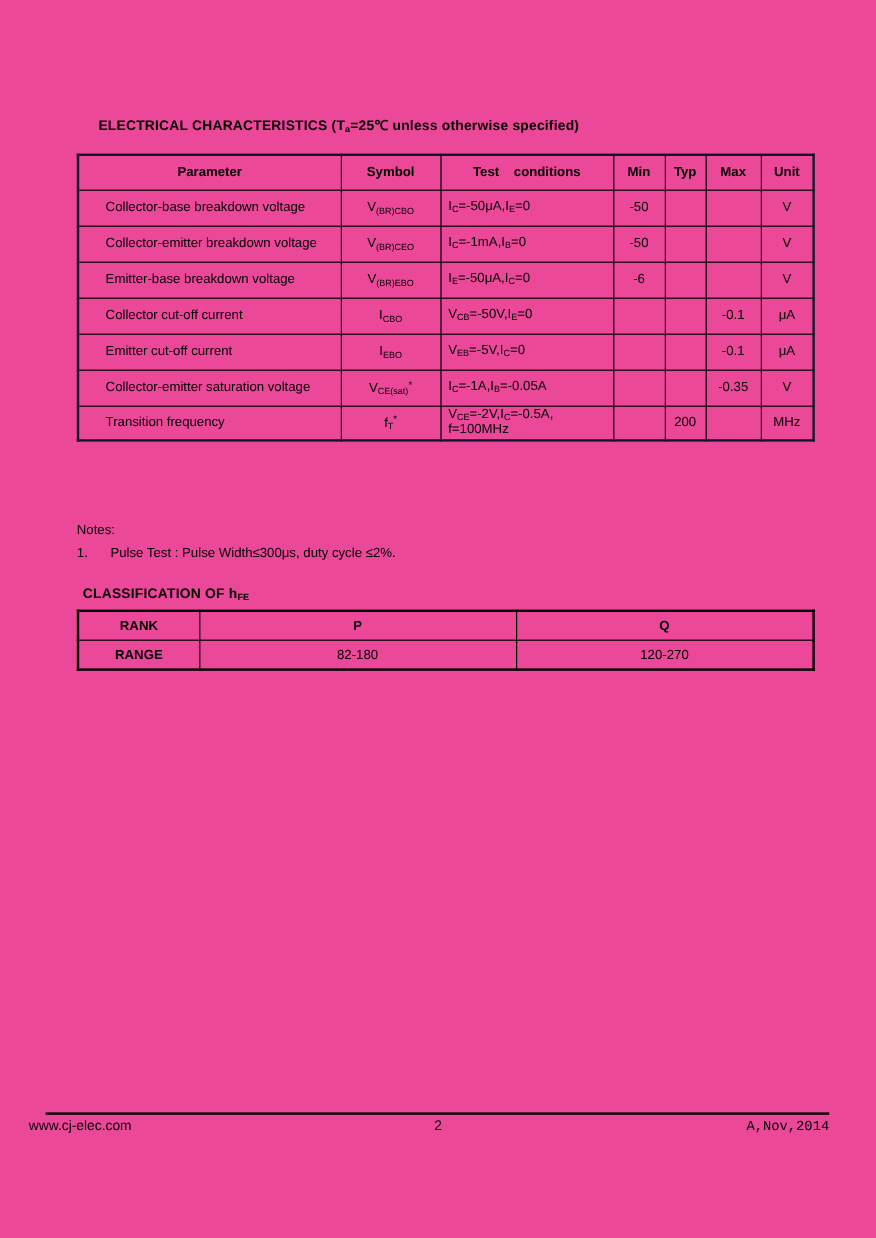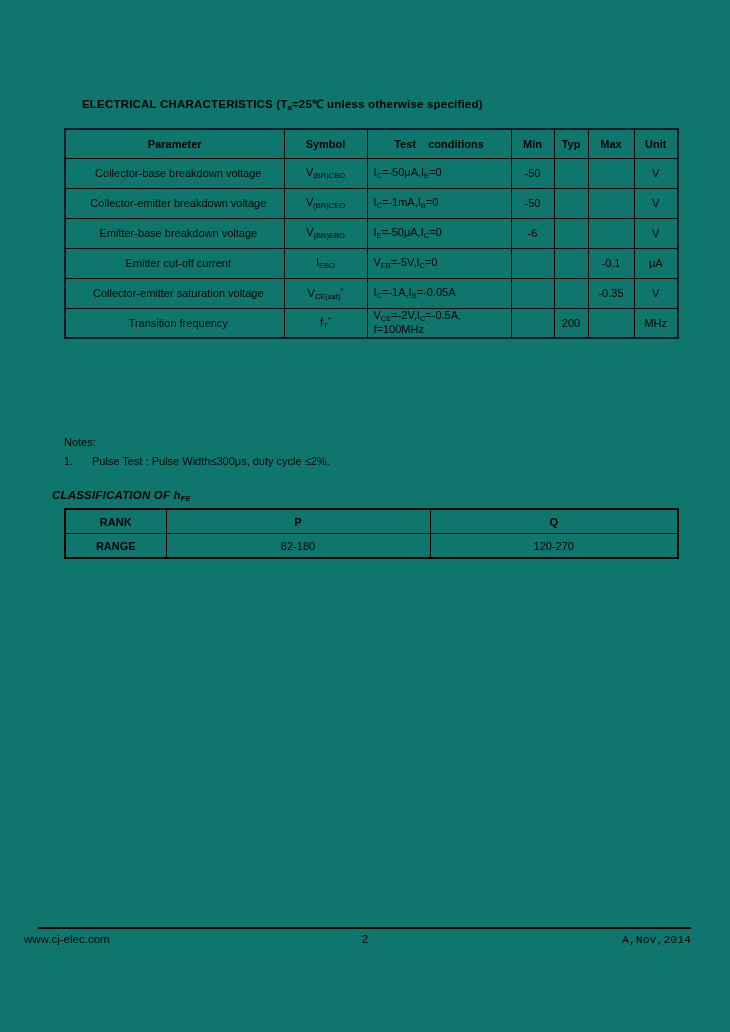--- a/index.html
+++ b/index.html
@@ -3,21 +3,21 @@
 <meta charset="utf-8">
 <style>
   html,body{
     margin:0;padding:0;
     width:730px;height:1032px;
     background:#ffffff;
     font-family:"Liberation Sans", sans-serif;
     color:#000;
     overflow:hidden;
   }
-  .page{position:relative;width:730px;height:1032px;background:#0f766e;}
+  .page{position:relative;width:730px;height:1032px;background:#ec4899;}
 
   
   .ec-title{
     position:absolute;left:82px;top:96px;margin:0;
     font-size:11.5px;font-weight:bold;white-space:nowrap;letter-spacing:0.2px;
   }
 
   
   .seg-n{}
   .seg-sub{font-size:7.5px;vertical-align:-2px;}
@@ -34,32 +34,32 @@
     font-size:11px;
     padding:0;
     text-align:center;
     vertical-align:middle;
     overflow:hidden;
   }
   .ec-table thead tr{height:29px;}
   .ec-table thead th{font-weight:bold;font-size:11px;}
   .ec-table tbody tr{height:30px;}
   .ec-table tbody tr:last-child{height:22px;}
-  .ec-table td.param{text-align:center;padding-left:7px;}
+  .ec-table td.param{text-align:left;padding-left:22px;}
   .ec-table td.cond{text-align:left;padding-left:6px;line-height:1.25;}
 
   
   .notes-label{position:absolute;left:64px;top:436px;font-size:11px;}
   .note-item{position:absolute;left:64px;top:455px;font-size:11px;}
   .note-num{display:inline-block;width:28px;}
 
   
   .cls-title{
-    position:absolute;left:52px;top:489px;margin:0;
-    font-size:11.5px;font-weight:bold;white-space:nowrap;letter-spacing:0.2px;font-style:italic;
+    position:absolute;left:69px;top:489px;margin:0;
+    font-size:11.5px;font-weight:bold;white-space:nowrap;letter-spacing:0.2px;
   }
   .cls-table{
     position:absolute;left:64px;top:508px;width:613px;
     border:2px solid #000;
   }
   .cls-table td{
     border:1px solid #000;
     font-size:11px;
     text-align:center;vertical-align:middle;
     height:23px;padding:0;
@@ -127,20 +127,29 @@
         <tr>
           <td class="param">Emitter-base breakdown voltage</td>
           <td class="sym"><span class="seg-n">V</span><span class="seg-sub">(BR)EBO</span></td>
           <td class="cond"><span class="seg-n">I</span><span class="seg-sub">E</span><span class="seg-n">=-50μA,I</span><span class="seg-sub">C</span><span class="seg-n">=0</span></td>
           <td class="val">-6</td>
           <td class="val"></td>
           <td class="val"></td>
           <td class="val">V</td>
         </tr>
         <tr>
+          <td class="param">Collector cut-off current</td>
+          <td class="sym"><span class="seg-n">I</span><span class="seg-sub">CBO</span></td>
+          <td class="cond"><span class="seg-n">V</span><span class="seg-sub">CB</span><span class="seg-n">=-50V,I</span><span class="seg-sub">E</span><span class="seg-n">=0</span></td>
+          <td class="val"></td>
+          <td class="val"></td>
+          <td class="val">-0.1</td>
+          <td class="val">μA</td>
+        </tr>
+        <tr>
           <td class="param">Emitter cut-off current</td>
           <td class="sym"><span class="seg-n">I</span><span class="seg-sub">EBO</span></td>
           <td class="cond"><span class="seg-n">V</span><span class="seg-sub">EB</span><span class="seg-n">=-5V,I</span><span class="seg-sub">C</span><span class="seg-n">=0</span></td>
           <td class="val"></td>
           <td class="val"></td>
           <td class="val">-0.1</td>
           <td class="val">μA</td>
         </tr>
         <tr>
           <td class="param">Collector-emitter saturation voltage</td>

